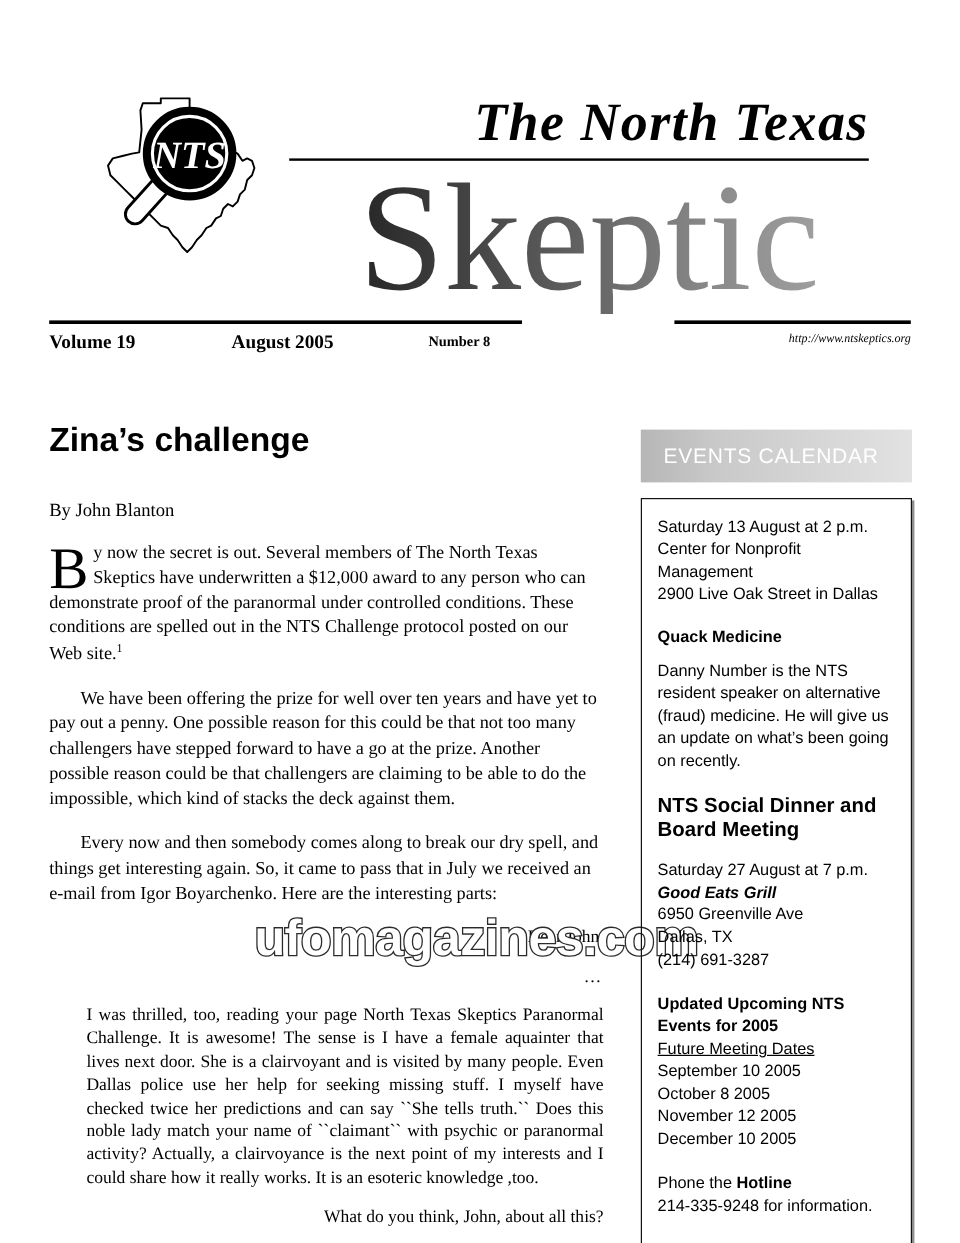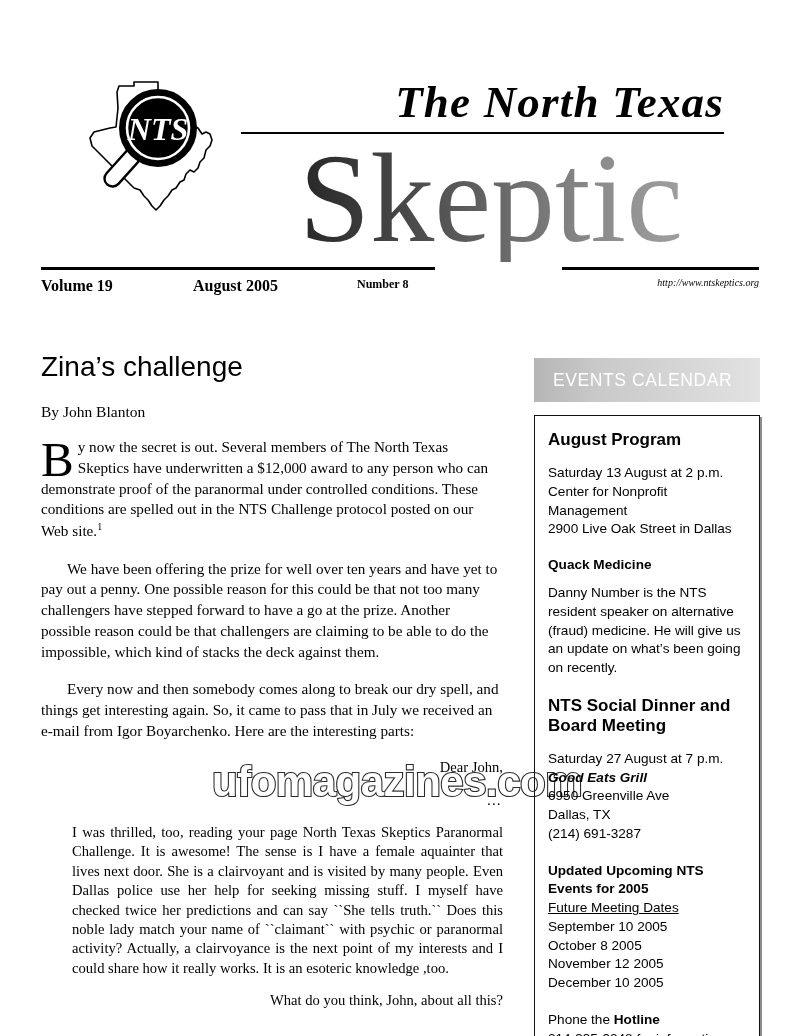--- a/index.html
+++ b/index.html
@@ -104,24 +104,24 @@
   }
 
   
   #article {
     position: absolute;
     left: 41px; top: 352px;
     width: 462px;
   }
   #article-title {
     font-family: "Liberation Sans", sans-serif;
-    font-weight: normal;
+    font-weight: bold;
     font-size: 28px;
     line-height: 1.05;
-    margin: 0 0 22px 0;
+    margin: 0 0 36px 0;
   }
   #byline {
     font-family: "Liberation Serif", serif;
     font-size: 15.5px;
     margin: 0 0 16px 0;
   }
 
   .body-p {
     font-family: "Liberation Serif", serif;
     font-size: 15.2px;
@@ -309,21 +309,20 @@
 <div id="watermark">ufomagazines.com</div>
 
 <div id="sidebar">
 
   <div id="events-header">
     <span>EVENTS CALENDAR</span>
   </div>
 
   <div id="events-box">
 
-    <h2 class="sb-h">August Program</h2>
 
     <p class="sb-p" style="white-space: pre-line;">Saturday 13 August at 2 p.m.
 Center for Nonprofit
 Management
 2900 Live Oak Street in Dallas</p>
 
     <h3 class="sb-sub">Quack Medicine</h3>
 
     <p class="sb-p">Danny Number is the NTS resident speaker on alternative (fraud) medicine. He will give us an update on what’s been going on recently.</p>
 

